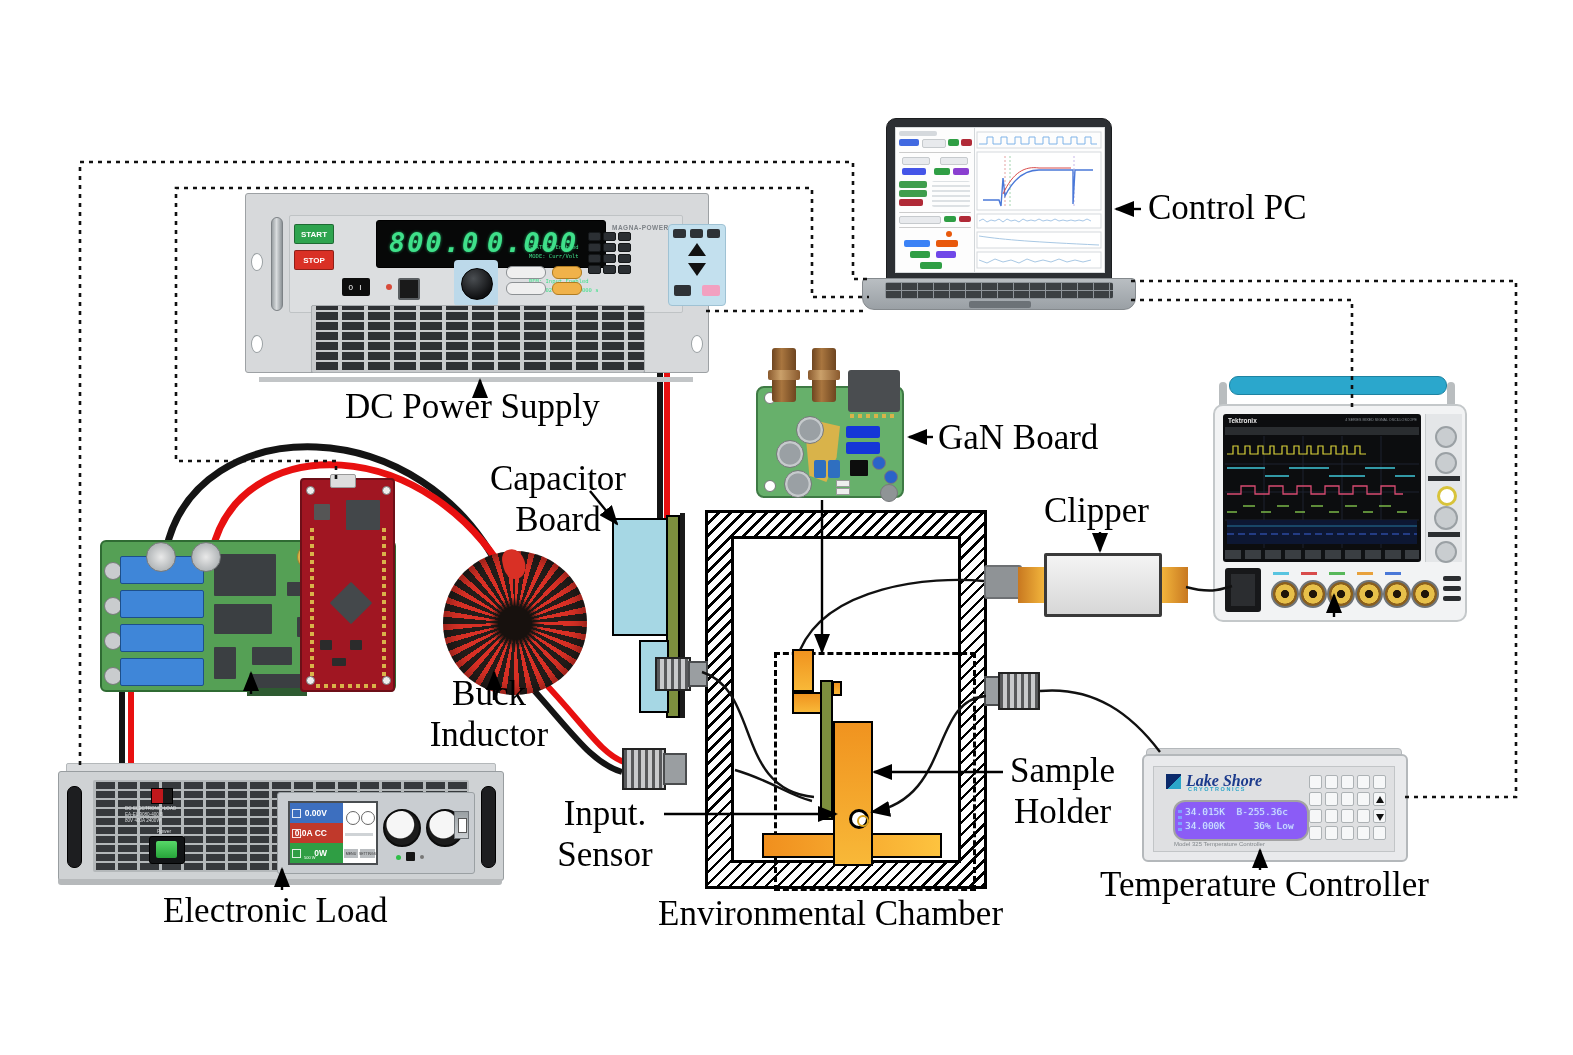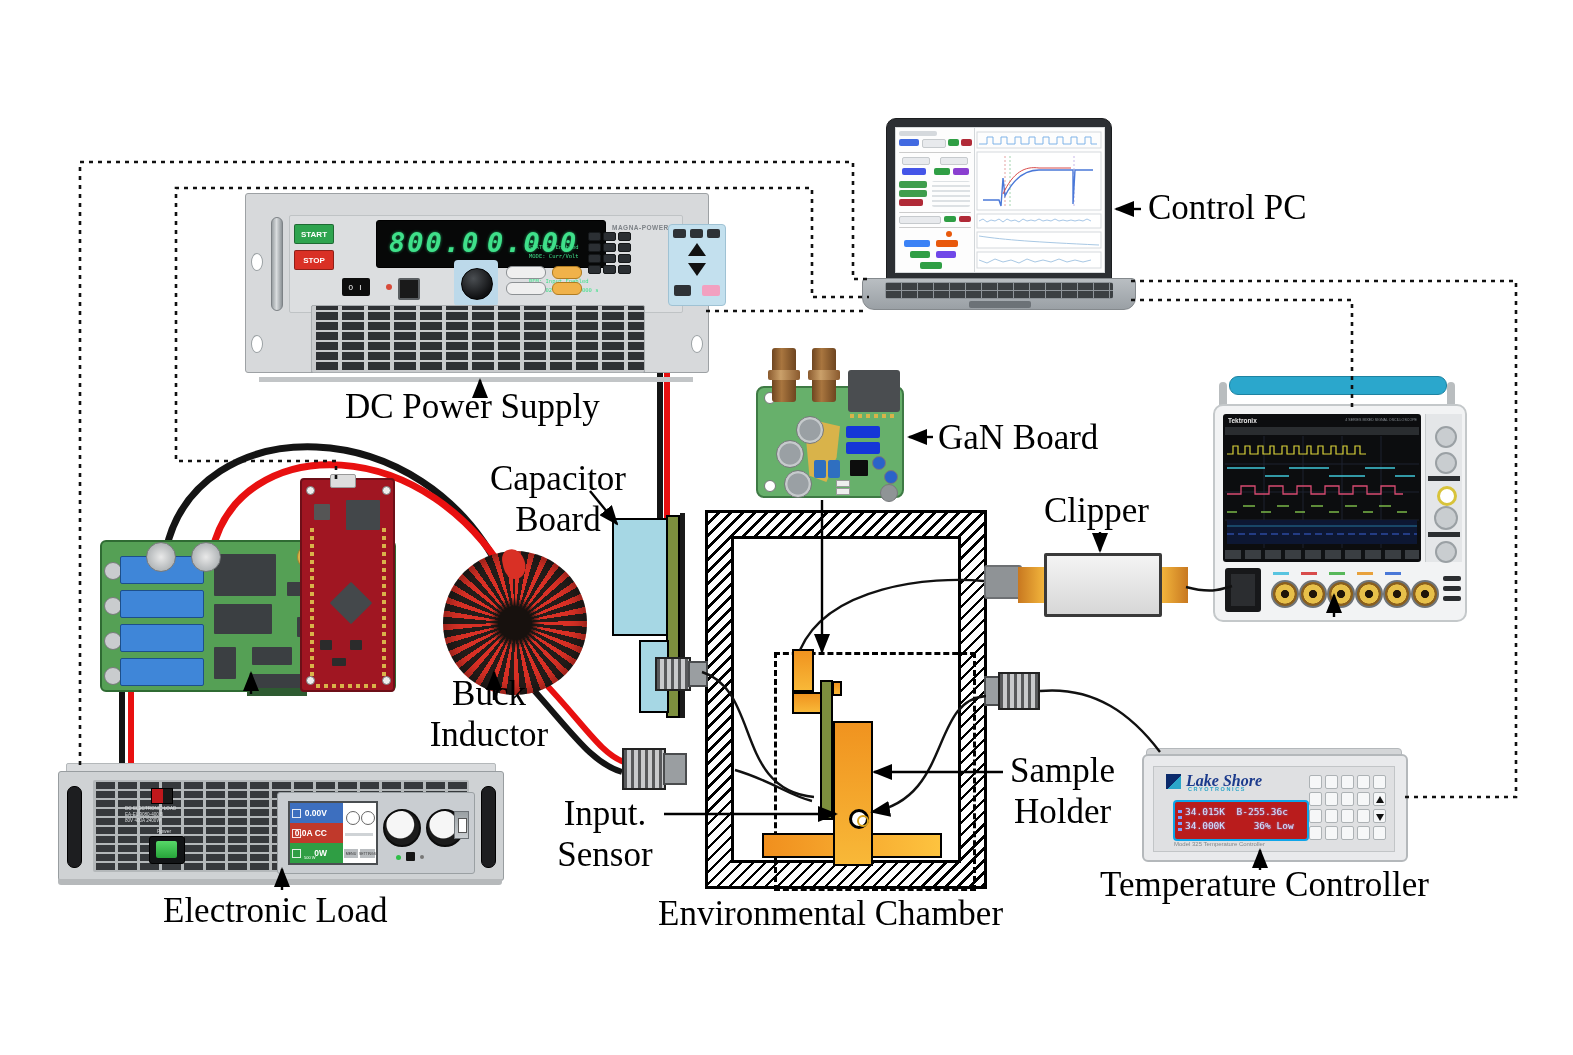--- a/index.html
+++ b/index.html
@@ -55,21 +55,21 @@
 .toroid::after{content:"";position:absolute;left:32%;top:32%;width:36%;height:36%;border-radius:50%;background:radial-gradient(circle,#17110e 0 45%,rgba(23,17,14,0) 70%)}
 .tuft{position:absolute;left:60px;top:-2px;width:22px;height:30px;background:#d93025;border-radius:40% 60% 50% 50%;transform:rotate(-12deg)}
 
 .scope-body{left:10px;top:34px;width:250px;height:214px;background:#f2f3f4;border:2px solid #c4c8ca;border-radius:10px}
 .scope-screen{position:absolute;left:8px;top:8px;width:198px;height:148px;background:#0c0d0f;border-radius:3px;overflow:hidden}
 .knob{border-radius:50%;position:absolute}
 .bnc{position:absolute;width:24px;height:24px;border-radius:50%;background:radial-gradient(circle,#201608 0 22%,#e7c04a 26% 55%,#8a5f1d 58% 78%,#caced1 80%);border:2px solid #6f7478}
 
 .tc-box{left:0;top:6px;width:262px;height:104px;background:#e9eaec;border:2px solid #b4b8bb;border-radius:6px}
 .tc-panel{position:absolute;left:9px;top:10px;width:240px;height:84px;background:#dfe0e2;border:1px solid #c2c5c7}
-.lcd{position:absolute;left:19px;top:33px;width:132px;height:37px;background:#b91c1c;border:2px solid #0ea5e9;border-radius:4px}
+.lcd{position:absolute;left:19px;top:33px;width:132px;height:37px;background:#8b5cf6;border:2px solid #a3a3a3;border-radius:12px}
 .lcdline{position:absolute;font-family:"DejaVu Sans Mono",monospace;font-size:9.5px;color:#d7e4ff;white-space:pre;text-shadow:0 0 2px #7fa0ff}
 .tc-keys{position:absolute;left:155px;top:8px;display:grid;grid-template-columns:repeat(5,13px);grid-auto-rows:14px;gap:3px}
 .tc-keys i{background:#f6f7f8;border:1px solid #adb2b5;border-radius:2px;position:relative}
 .tc-keys i.up::after{content:"";position:absolute;left:2px;top:3px;border-left:4px solid transparent;border-right:4px solid transparent;border-bottom:7px solid #111}
 .tc-keys i.dn::after{content:"";position:absolute;left:2px;top:4px;border-left:4px solid transparent;border-right:4px solid transparent;border-top:7px solid #111}
 
 .el-chassis{left:0;top:8px;width:444px;height:108px;background:#cfd2d4;border:1px solid #989da0;border-radius:3px}
 .el-grille{position:absolute;left:34px;top:8px;width:376px;height:92px;background-color:#36393c;background-image:repeating-linear-gradient(0deg,#b4b8ba 0 2px,rgba(0,0,0,0) 2px 9px),repeating-linear-gradient(90deg,#b4b8ba 0 3px,rgba(0,0,0,0) 3px 22px);border-radius:2px}
 .el-handle{position:absolute;width:13px;height:80px;background:#1d1e20;border-radius:7px;border:1px solid #000}
 .el-panel{position:absolute;left:218px;top:20px;width:196px;height:80px;background:#c9cdd1;border:1px solid #9aa0a3;border-radius:3px}

